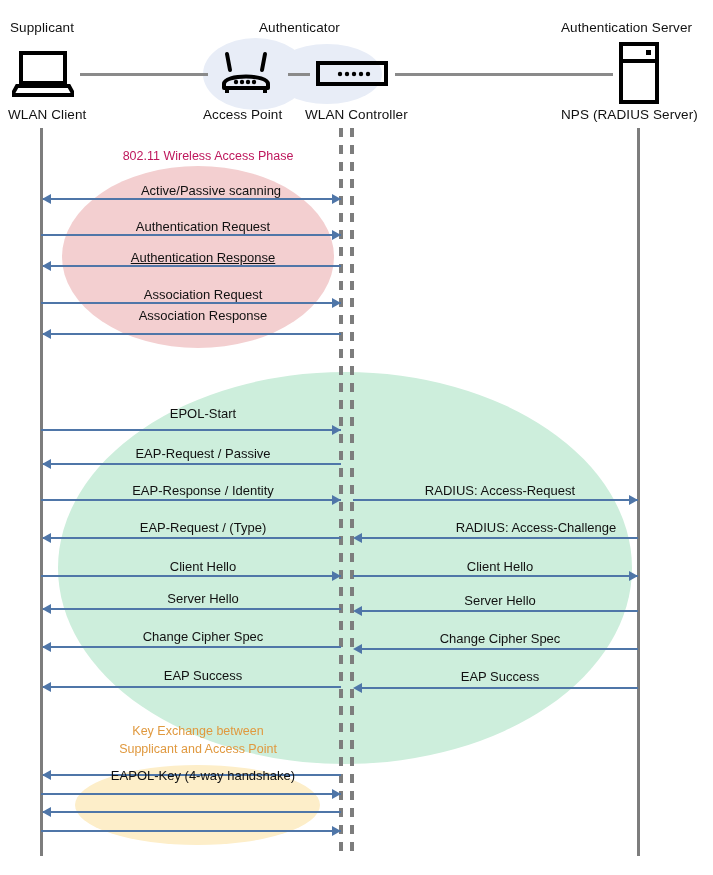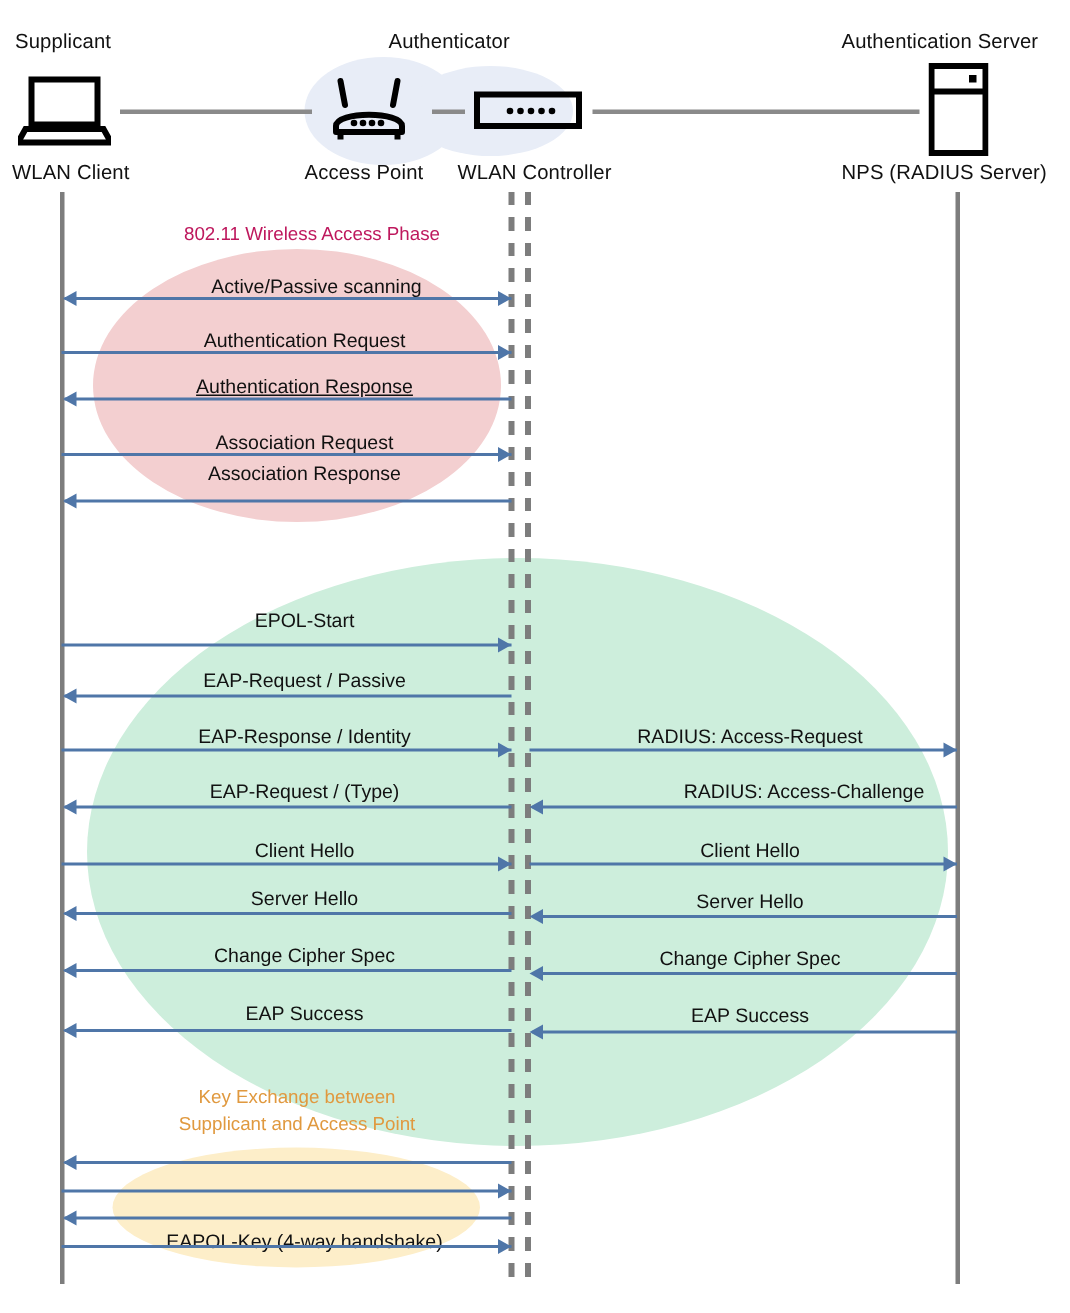--- a/index.html
+++ b/index.html
@@ -256,20 +256,20 @@
 
   <div class="phase-label" style="left:98px; top:722px; width:200px; color:#e0993f;">Key Exchange between</div>
   <div class="phase-label" style="left:98px; top:740px; width:200px; color:#e0993f;">Supplicant and Access Point</div>
 
   <div class="msg-line" style="left:43px; top:774px; width:298px;"></div>
   <div class="msg-head left" style="left:42px; top:770px;"></div>
 
   <div class="msg-line" style="left:41px; top:793px; width:300px;"></div>
   <div class="msg-head right" style="left:332px; top:789px;"></div>
 
-  <div class="msg-label" style="left:203px; top:820px;">EAPOL-Key (4-way handshake)</div>
+  <div class="msg-label" style="left:203px; top:768px;">EAPOL-Key (4-way handshake)</div>
   <div class="msg-line" style="left:43px; top:811px; width:298px;"></div>
   <div class="msg-head left" style="left:42px; top:807px;"></div>
 
   <div class="msg-line" style="left:41px; top:830px; width:300px;"></div>
   <div class="msg-head right" style="left:332px; top:826px;"></div>
 
 </div>
 
 </body></html>

